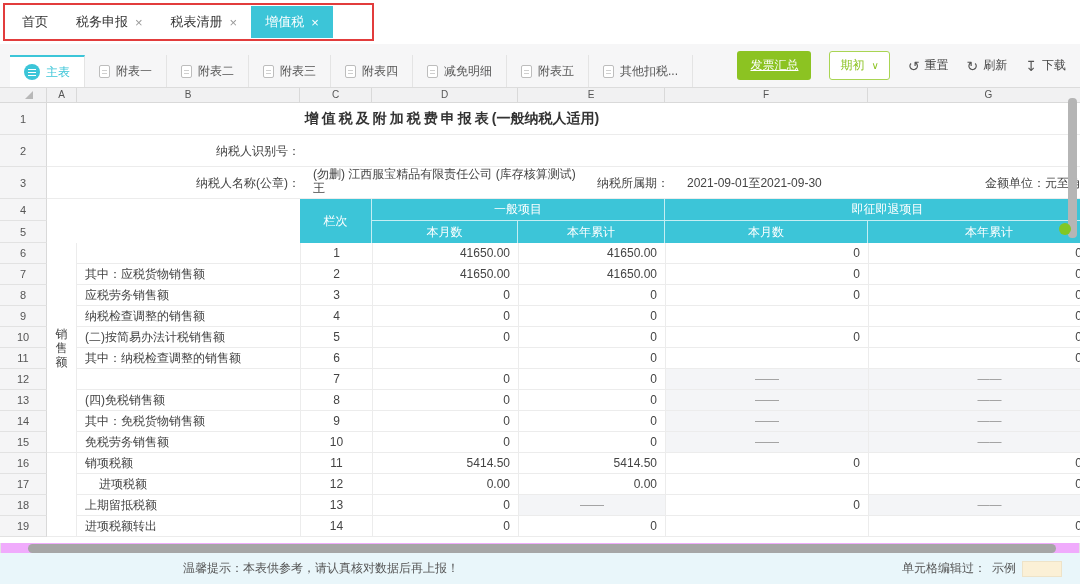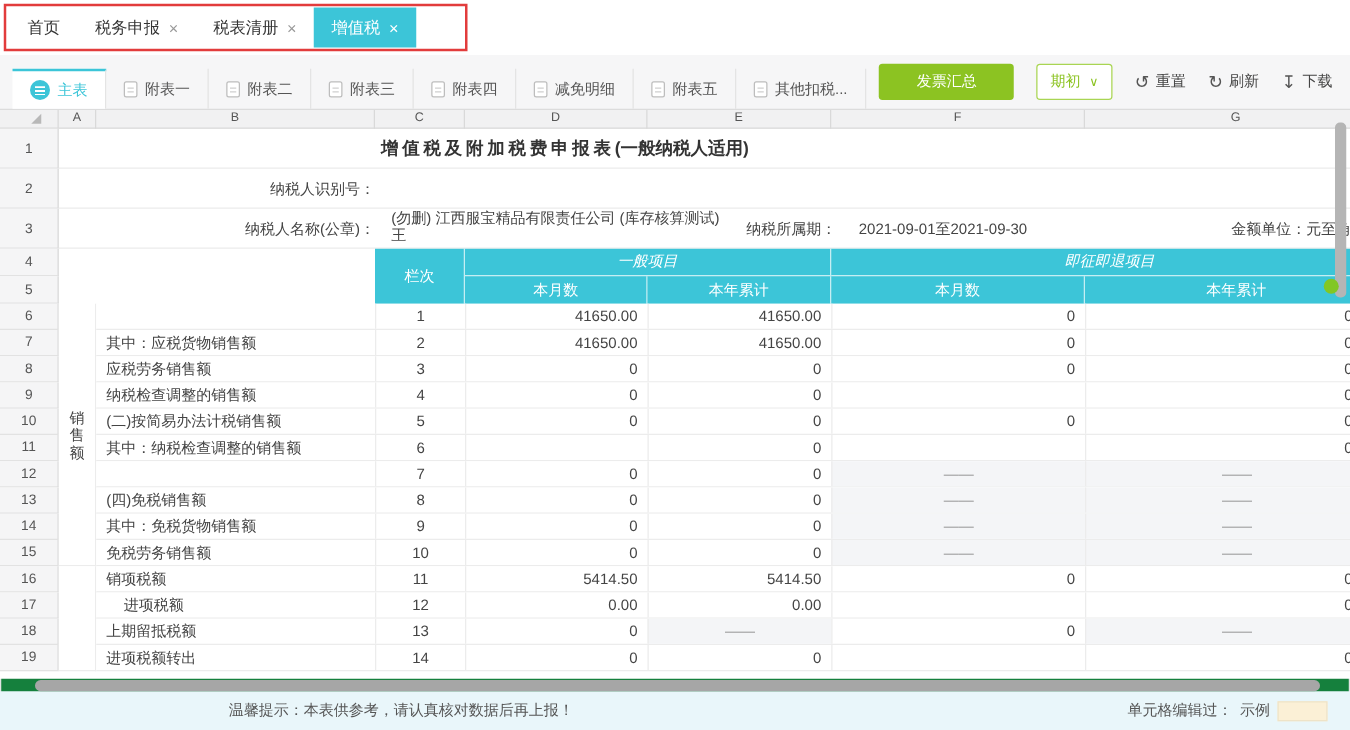--- a/index.html
+++ b/index.html
@@ -1,17 +1,17 @@
 <!DOCTYPE html>
 <html><head>
 <meta charset="utf-8">
 <style>
   * { margin:0; padding:0; box-sizing:border-box; }
   body { font-family:"Liberation Sans","DejaVu Sans",sans-serif; background:#fff; }
-  #app { position:relative; width:1080px; height:584px; background:#15803d; overflow:hidden; box-shadow:inset 0 0 0 1px #e3e3e3; }
+  #app { position:relative; width:1080px; height:584px; background:#f0abfc; overflow:hidden; box-shadow:inset 0 0 0 1px #e3e3e3; }
 
   
   .tabbar { position:absolute; left:0; top:0; width:1080px; height:44px; background:#fff; display:flex; align-items:center; padding-left:8px; }
   .wtab { height:32px; display:flex; align-items:center; padding:0 14px; font-size:13px; color:#333; cursor:pointer; }
   .wtab .close { margin-left:7px; color:#999; font-size:13px; line-height:1; }
   .wtab.active { background:#3cc5d8; color:#fff; }
   .wtab.active .close { color:#fff; }
   .annotation-box { position:absolute; left:3px; top:3px; width:371px; height:38px; border:2px solid #e23c3c; pointer-events:none; z-index:9; }
 
   
@@ -19,21 +19,21 @@
   .sheet-tabs { display:flex; align-items:flex-end; height:100%; padding-left:10px; }
   .stab { height:32px; display:flex; align-items:center; gap:6px; padding:0 14px; font-size:12px; color:#555; border-right:1px solid #e4e4e4; cursor:pointer; white-space:nowrap; }
   .stab.active { background:#fff; border-top:2px solid #3cc5d8; color:#3cc5d8; }
   .doc-icon { width:11px; height:13px; border:1px solid #bdbdbd; border-radius:2px; background:#fff;
     background-image:linear-gradient(#cfcfcf,#cfcfcf),linear-gradient(#cfcfcf,#cfcfcf);
     background-size:5px 1px; background-position:2px 4px,2px 7px; background-repeat:no-repeat; flex:none; }
   .main-icon { width:16px; height:16px; border-radius:50%; background:#3cc5d8; position:relative; flex:none; }
   .main-icon::after { content:""; position:absolute; left:4px; top:5px; width:8px; height:7px;
     background:repeating-linear-gradient(180deg,#fff 0 1.5px,#3cc5d8 1.5px 3px); }
   .toolbar { margin-left:auto; display:flex; align-items:center; gap:18px; padding-right:14px; }
-  .btn-primary { background:#8cc322; color:#fff; font-size:12px; padding:6px 30px; border-radius:3px; border:none; cursor:pointer; }
+  .btn-primary { background:#8cc322; color:#fff; font-size:12px; padding:6px 13px; border-radius:3px; border:none; cursor:pointer;text-decoration:underline; }
   .btn-outline { background:#fff; color:#8cc322; border:1px solid #a9d553; font-size:12px; padding:5px 10px; border-radius:3px; display:flex; align-items:center; gap:7px; cursor:pointer; }
   .btn-outline .chev { font-size:10px; }
   .tool-link { display:flex; align-items:center; gap:5px; font-size:12px; color:#444; cursor:pointer; }
   .tool-link .ticon { font-size:14px; color:#555; }
 
   
   .sheet { position:absolute; left:0; top:88px; width:1080px; height:455px; background:#fff; overflow:hidden; }
   .letters { position:absolute; left:0; top:0; width:1110px; height:15px; background:#f1f1f2; border-bottom:1px solid #d9d9d9; }
   .letter-cell { position:absolute; top:0; height:15px; border-right:1px solid #d9d9d9; font-size:10px; color:#555; text-align:center; line-height:14px; }
   .corner { position:absolute; left:0; top:0; width:47px; height:15px; background:#f1f1f2; border-right:1px solid #d9d9d9; border-bottom:1px solid #d9d9d9; }
@@ -43,21 +43,21 @@
   .strip { position:absolute; left:47px; width:1063px; height:32px; border-bottom:1px solid #ececec; }
   .sheet-title { position:absolute; left:0; top:0; width:810px; height:32px; display:flex; align-items:center; justify-content:center; font-size:14px; font-weight:600; color:#333; }
   .sheet-title .main { letter-spacing:3px; }
   .lbl { position:absolute; left:30px; width:223px; text-align:right; font-size:12px; color:#444; line-height:32px; white-space:nowrap; }
   .val { position:absolute; font-size:12px; color:#444; line-height:32px; white-space:nowrap; }
   .name-val { position:absolute; left:266px; top:0; width:272px; font-size:12px; color:#444; line-height:14px; }
   .unit-span { position:absolute; left:938px; font-size:12px; color:#444; line-height:32px; white-space:nowrap; }
 
   .hc { position:absolute; background:#3cc5d8; color:#fff; font-size:12px; display:flex; align-items:center; justify-content:center; }
   .hc.br { border-right:1px solid rgba(255,255,255,.7); }
-  .hc.bb { border-bottom:1px solid rgba(255,255,255,.7);font-style:italic; }
+  .hc.bb { border-bottom:1px solid rgba(255,255,255,.7); }
 
   .grow { position:absolute; left:77px; width:1033px; height:21px; border-bottom:1px solid #ececec; background:#fff; }
   .cell { position:absolute; top:0; height:20px; display:flex; align-items:center; font-size:12px; color:#444; overflow:hidden; }
   .cell.bl { border-left:1px solid #ececec; }
   .cell.lft { justify-content:flex-start; padding-left:8px; }
   .cell.ctr { justify-content:center; }
   .cell.num { justify-content:flex-end; padding-right:8px; }
   .cell.gpad { padding-right:28px; }
   .cell.dash { justify-content:center; padding:0; background:#f4f5f7; color:#9a9a9a; }
   .a-block { position:absolute; left:47px; width:30px; background:#fff; border-right:1px solid #ececec; border-bottom:1px solid #ececec; display:flex; align-items:center; justify-content:center; font-size:12px; color:#444; white-space:pre-line; text-align:center; line-height:14px; }

